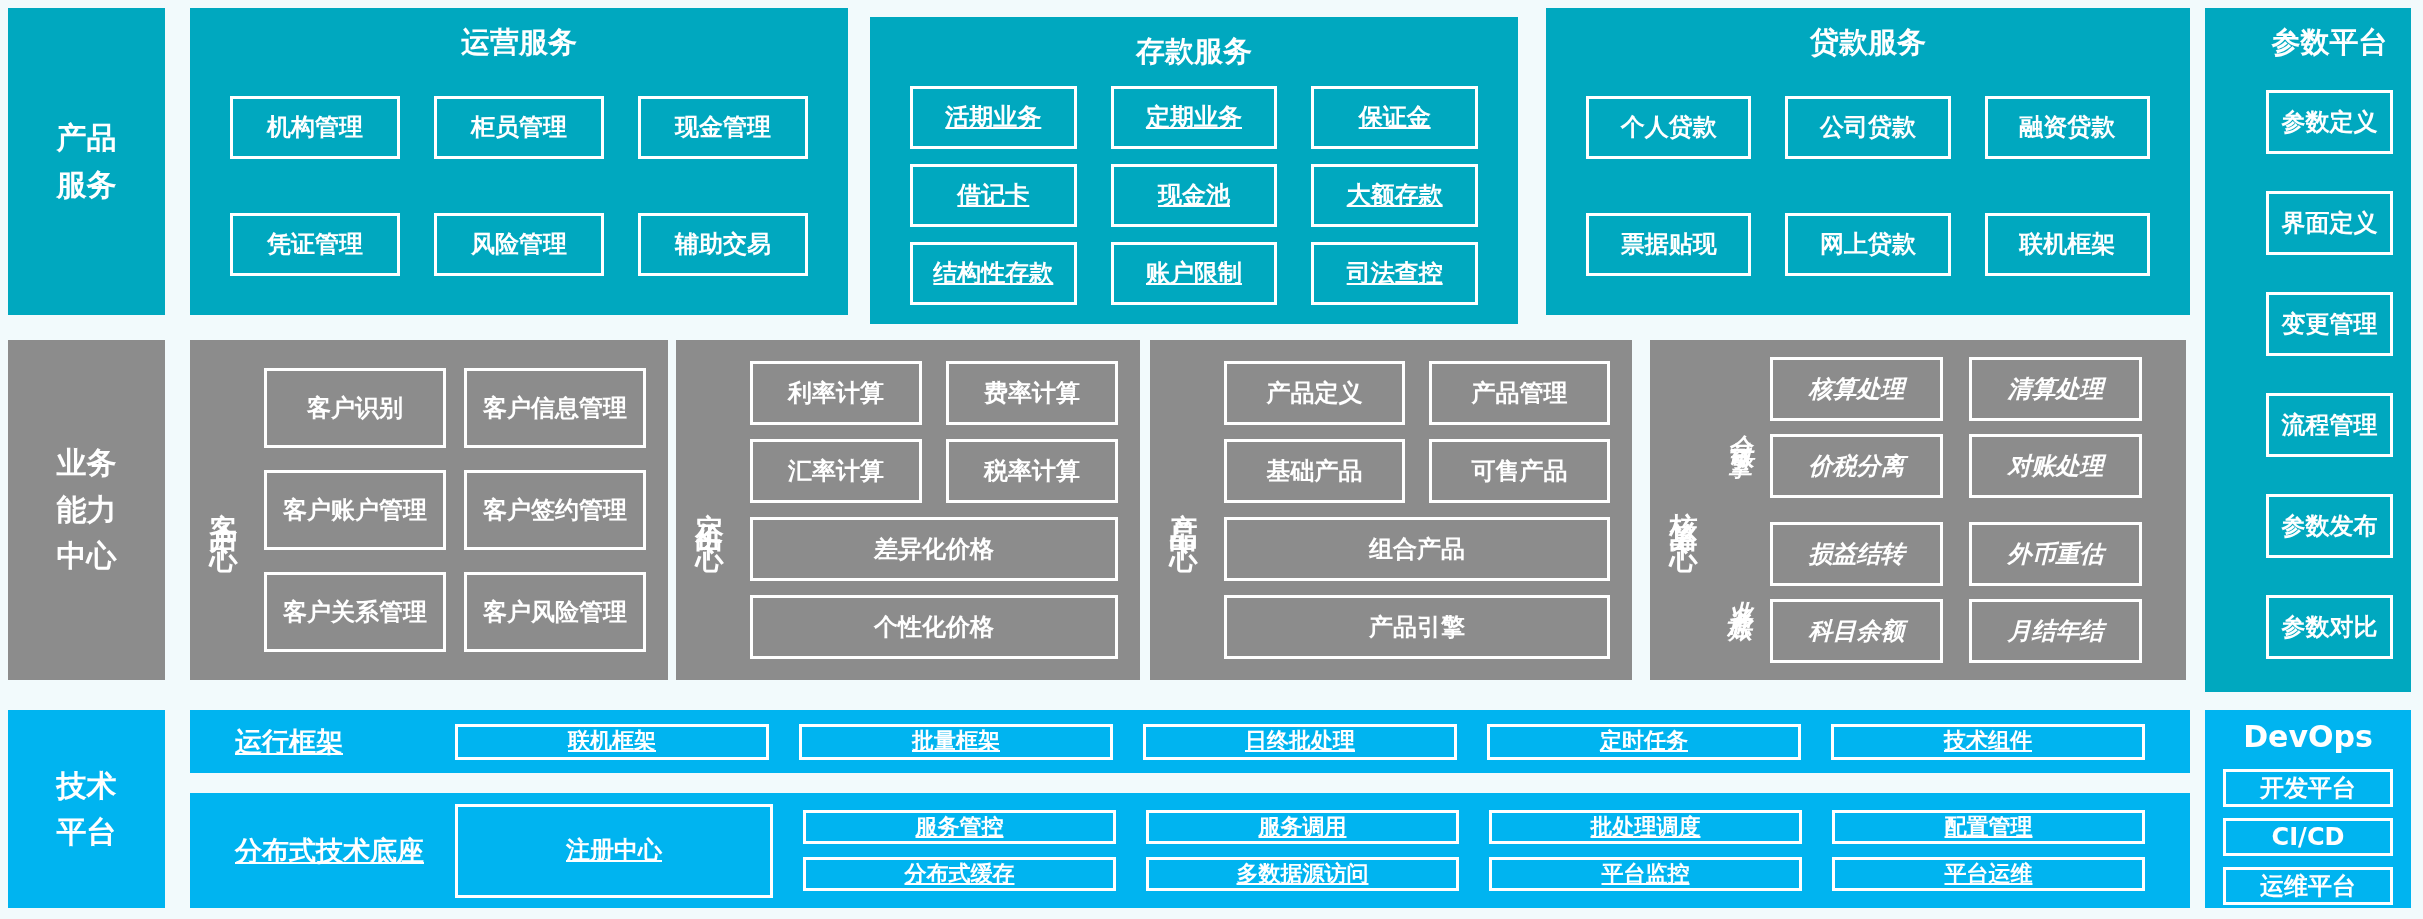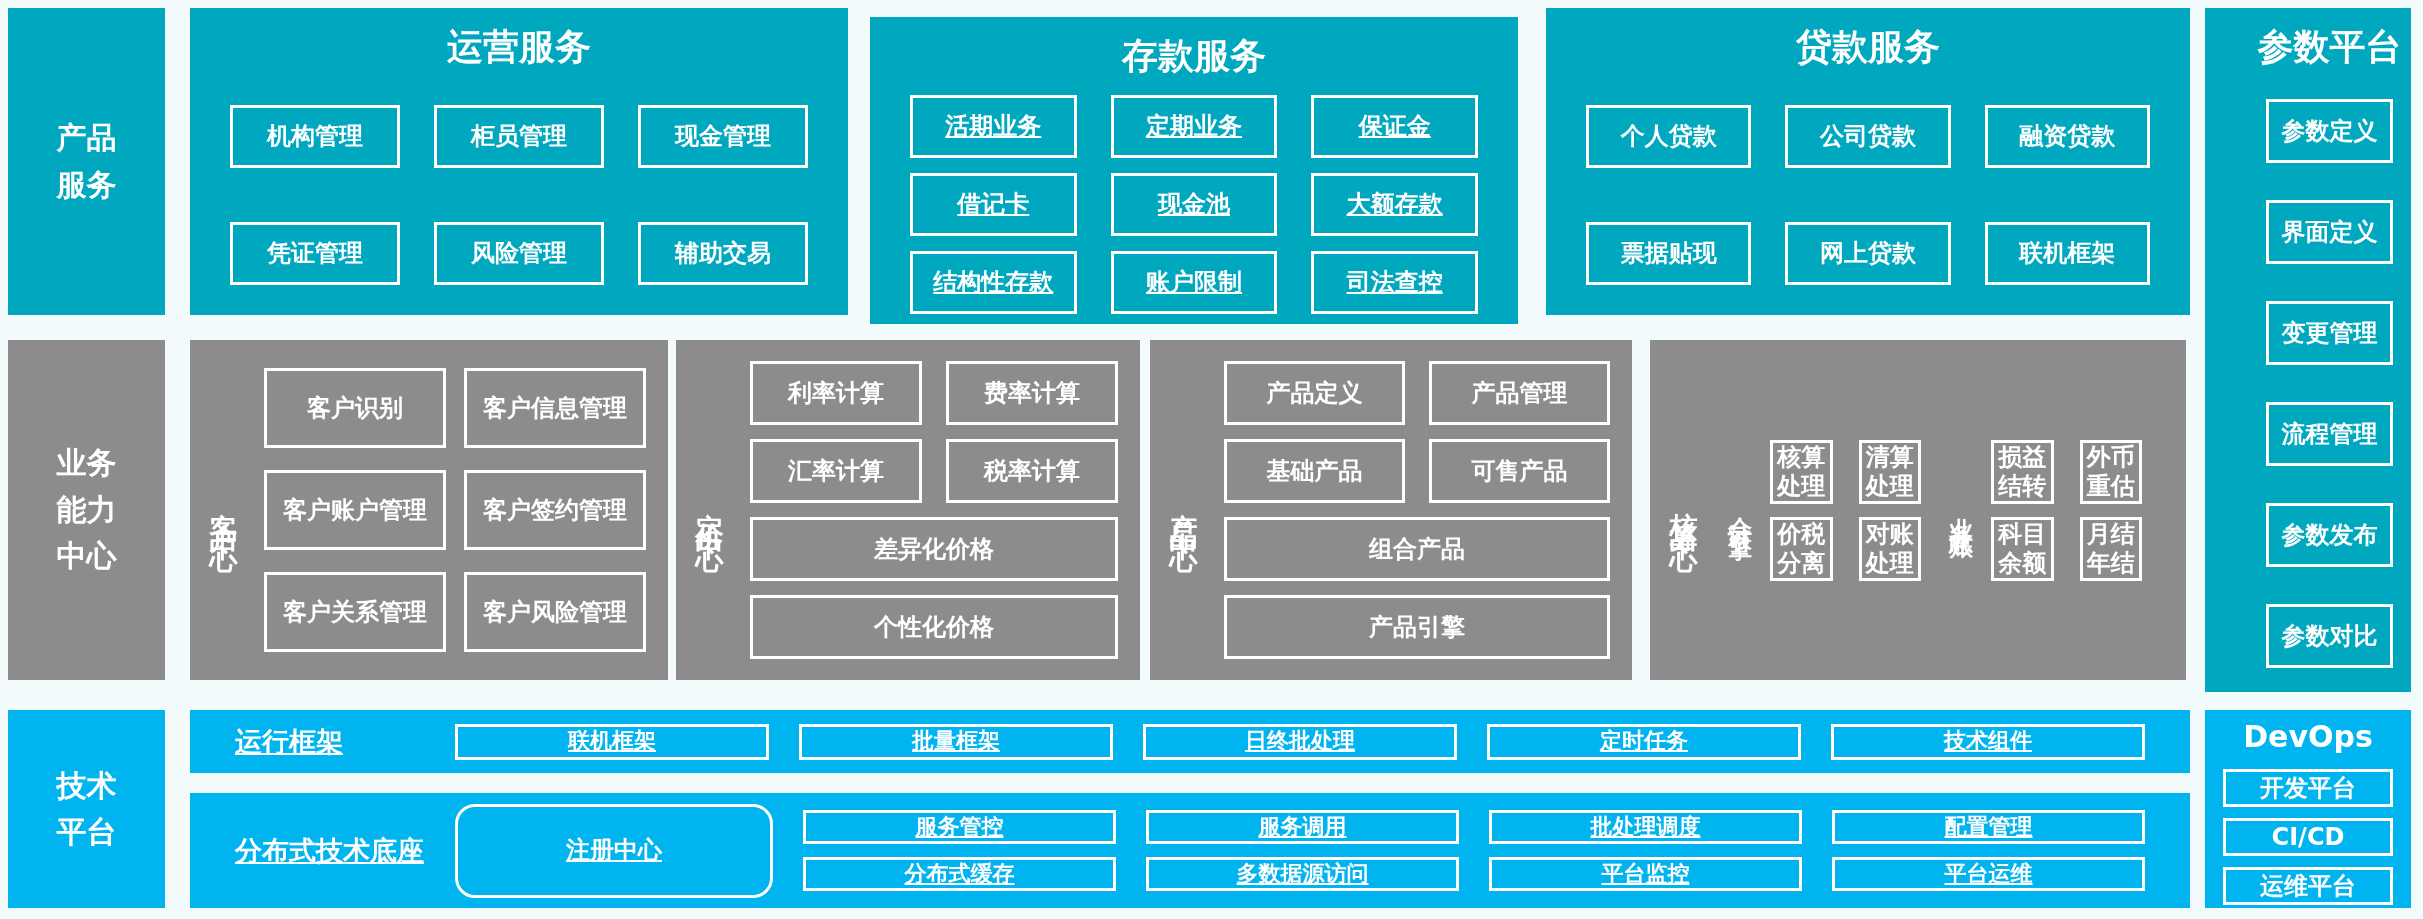--- a/index.html
+++ b/index.html
@@ -27,21 +27,21 @@
   }
 
   
   .rail{display:flex;flex-direction:column;align-items:center;justify-content:center;
         font-size:30px;font-weight:700;line-height:1.55;}
   #rail-product{left:8px;top:8px;width:157px;height:307px;}
   #rail-business{left:8px;top:340px;width:157px;height:340px;}
   #rail-tech{left:8px;top:710px;width:157px;height:198px;}
 
   
-  .ptitle{font-size:36px;font-weight:700;text-align:center;padding-top:15px;}
+  .ptitle{font-size:29px;font-weight:700;text-align:center;padding-top:15px;}
   #panel-operations{left:190px;top:8px;width:658px;height:307px;}
   #panel-deposit{left:870px;top:17px;width:648px;height:307px;}
   #panel-loan{left:1546px;top:8px;width:644px;height:307px;}
   .top-panel .boxes{display:grid;grid-template-columns:repeat(3,1fr);column-gap:34px;padding:0 40px;}
   .top-panel .box{height:63px;}
   .two-row .boxes{margin-top:33px;row-gap:54px;}
   .three-row .boxes{margin-top:14px;row-gap:15px;text-decoration:underline;}
 
   
   #col-params{left:2205px;top:8px;width:206px;height:684px;padding-left:43px;}
@@ -61,34 +61,34 @@
   #panel-accounting{left:1650px;width:536px;}
   .vlabel{
     writing-mode:vertical-rl;text-orientation:upright;
     font-size:28px;font-weight:700;letter-spacing:10px;
     flex:none;padding:0 22px 0 14px;
   }
   .mgrid{flex:1;display:grid;grid-template-columns:1fr 1fr;align-content:center;margin-right:22px;}
   .customer-grid{grid-auto-rows:80px;gap:22px 18px;}
   .four-grid{grid-auto-rows:64px;gap:14px 24px;}
   .wide{grid-column:1 / 3;}
-  .acc-groups{flex:1;display:flex;justify-content:center;gap:24px;margin-right:44px;}
+  .acc-groups{flex:1;display:flex;flex-direction:column;justify-content:center;gap:24px;margin-right:44px;font-style:italic;}
   .acc-group{display:flex;align-items:center;}
   .vlabel.sub{font-size:24px;letter-spacing:6px;padding:0 14px 0 0;}
   .acc-grid{flex:1;display:grid;grid-template-columns:1fr 1fr;grid-auto-rows:64px;gap:13px 26px;align-content:center;}
 
   
   .hrow{left:190px;width:2000px;display:flex;align-items:center;padding:0 45px;text-decoration:underline;}
   #panel-runtime{top:710px;height:63px;}
   #panel-distributed{top:793px;height:115px;}
   .hlabel{width:220px;flex:none;font-size:27px;font-weight:700;}
   .hboxes{flex:1;display:grid;}
   #panel-runtime .hboxes{grid-template-columns:repeat(5,1fr);column-gap:30px;}
   #panel-runtime .box{height:36px;font-size:22px;}
-  .registry-box{width:318px;height:94px;flex:none;margin-right:30px;border-radius:20px;}
+  .registry-box{width:318px;height:94px;flex:none;margin-right:30px;}
   #panel-distributed .hboxes{grid-template-columns:repeat(4,1fr);gap:13px 30px;}
   #panel-distributed .hboxes .box{height:34px;font-size:22px;text-align:right;}
 </style>
 </head>
 <body>
 
 <div class="canvas">
 
   <aside class="rail teal" id="rail-product">
     <span>产品</span>

